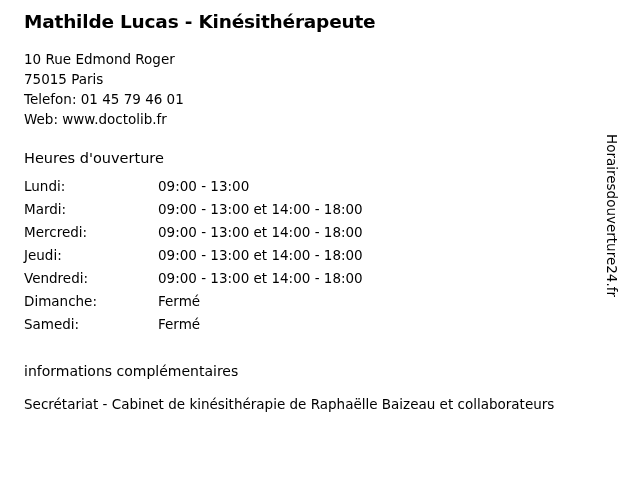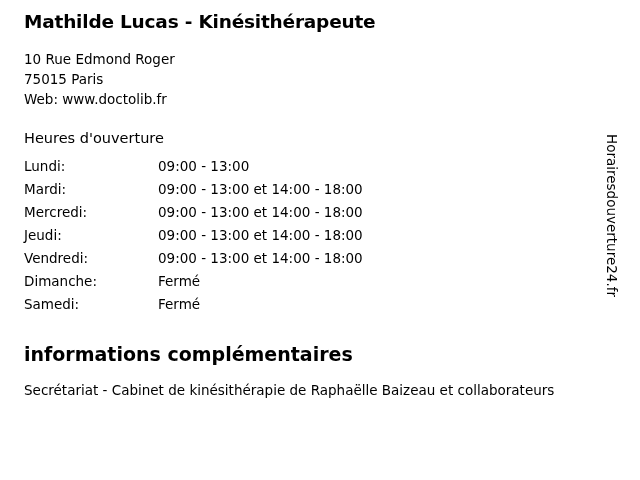--- a/index.html
+++ b/index.html
@@ -54,22 +54,22 @@
     padding: 0 0 6px 0;
     vertical-align: top;
     line-height: 17px;
     white-space: nowrap;
   }
   .hours-table td.day {
     width: 126px;
     padding-right: 8px;
   }
   .info-title {
-    font-size: 19px;
-    font-weight: bold;
+    font-size: 14px;
+    font-weight: normal;
     margin: 24px 0 14px 0;
   }
   .info-text {
     font-size: 13.5px;
     line-height: 22px;
     width: 585px;
     margin: 0;
   }
   .side-label {
     position: absolute;
@@ -89,20 +89,21 @@
 <body>
 
 <div class="page">
 
   <div class="content">
 
     <h1 class="title">Mathilde Lucas - Kinésithérapeute</h1>
 
     <p class="addr-line">10 Rue Edmond Roger</p>
     <p class="addr-line">75015 Paris</p>
+    <p class="addr-line">Telefon: 01 45 79 46 01</p>
     <p class="addr-line">Web: www.doctolib.fr</p>
 
     <h2 class="section-title">Heures d'ouverture</h2>
 
     <table class="hours-table">
       <tbody>
         <tr>
           <td class="day">Lundi:</td>
           <td class="value">09:00 - 13:00</td>
         </tr>

